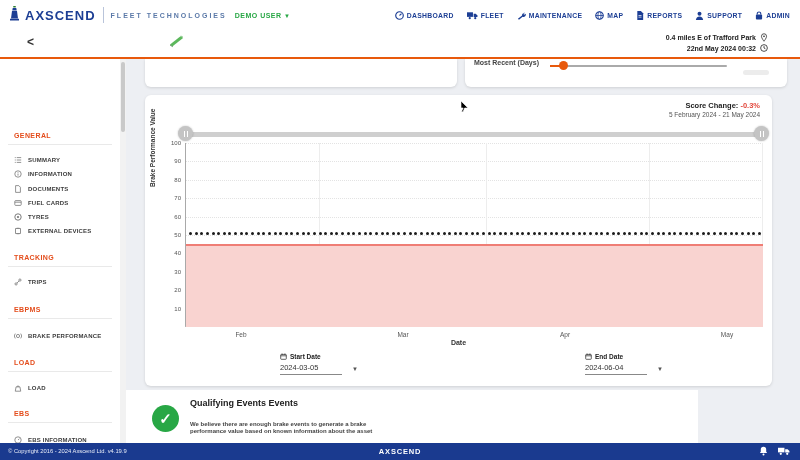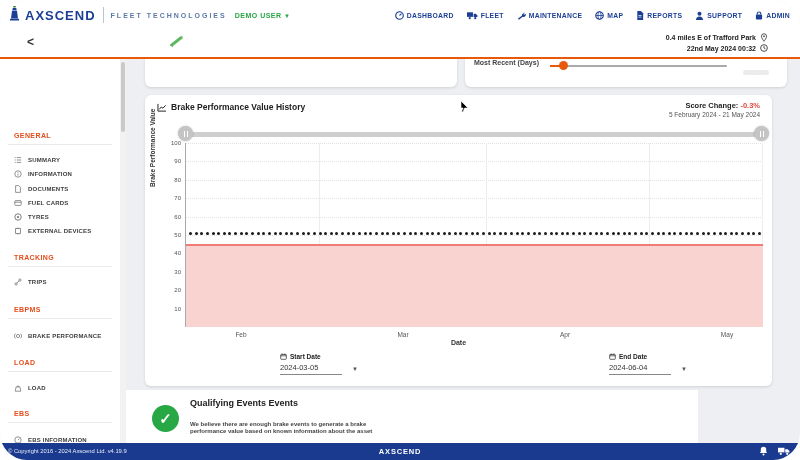--- a/index.html
+++ b/index.html
@@ -1,17 +1,17 @@
 <!DOCTYPE html>
 <html><head>
 <meta charset="utf-8">
 <style>
   * { margin:0; padding:0; box-sizing:border-box; }
   html,body { font-family:"Liberation Sans", sans-serif; }
-  #page { position:relative; width:800px; height:460px; background:#edeff3; overflow:hidden;border-radius:27px; }
+  #page { position:relative; width:800px; height:460px; background:#edeff3; overflow:hidden; }
 
   
   .topbar { position:absolute; left:0; top:0; width:800px; height:30px; background:#ffffff; z-index:5; }
   .brandwrap { position:absolute; left:8px; top:0; height:30px; display:flex; align-items:center; }
   .brand { color:#1c3e94; font-weight:bold; font-size:13px; letter-spacing:1px; margin-left:4px; }
   .brand-div { width:1px; height:16px; background:#b9c4da; margin:0 7px; }
   .fleettech { color:#5b79a8; font-size:7px; font-weight:bold; letter-spacing:2px; }
   .demouser { color:#28a745; font-size:7px; font-weight:bold; letter-spacing:.5px; margin-left:8px; cursor:pointer; }
   .demouser .caret { color:#28a745; font-size:6px; }
   .topnav { position:absolute; right:10px; top:0; height:30px; display:flex; align-items:center; gap:13px; }
@@ -295,27 +295,20 @@
   <div class="card-topleft"></div>
   <div class="card-topright">
     <span class="mr-label">Most Recent (Days)</span>
     <span class="mr-track-orange"></span>
     <span class="mr-track-gray"></span>
     <span class="mr-handle"></span>
     <span class="mr-skel"></span>
   </div>
 
   <div class="chartcard">
-    <div class="cc-title">
-      <svg width="10" height="9" viewBox="0 0 11 10">
-          <path d="M1 1v8h9" fill="none" stroke="#222" stroke-width="1.1"></path>
-          <path d="M2.5 7l2.2-2.6 1.8 1.4L9.5 2.6" fill="none" stroke="#222" stroke-width="1.1"></path>
-        </svg>
-      <span>Brake Performance Value History</span>
-    </div>
     <div class="cc-score">
       <span>Score Change:</span>
       <span class="neg">-0.3%</span>
     </div>
     <div class="cc-range">5 February 2024 - 21 May 2024</div>
 
     <div class="rs-track"></div>
     <div class="rs-handle" style="left:33px"></div>
     <div class="rs-handle" style="left:609px"></div>
 
@@ -463,21 +456,21 @@
       <div class="dlabel">
         <svg width="7" height="7" viewBox="0 0 10 10">
             <rect x="1" y="2" width="8" height="7" rx="1" fill="none" stroke="#222" stroke-width="1"></rect>
             <path d="M1 4h8M3 .8V2.6M7 .8V2.6" stroke="#222" stroke-width="1"></path>
           </svg>
         <span>Start Date</span>
       </div>
       <div class="dval">2024-03-05</div>
       <span class="dcaret">▼</span>
     </div>
-    <div class="datectl" style="left:464px">
+    <div class="datectl" style="left:440px">
       <div class="dlabel">
         <svg width="7" height="7" viewBox="0 0 10 10">
             <rect x="1" y="2" width="8" height="7" rx="1" fill="none" stroke="#222" stroke-width="1"></rect>
             <path d="M1 4h8M3 .8V2.6M7 .8V2.6" stroke="#222" stroke-width="1"></path>
           </svg>
         <span>End Date</span>
       </div>
       <div class="dval">2024-06-04</div>
       <span class="dcaret">▼</span>
     </div>

